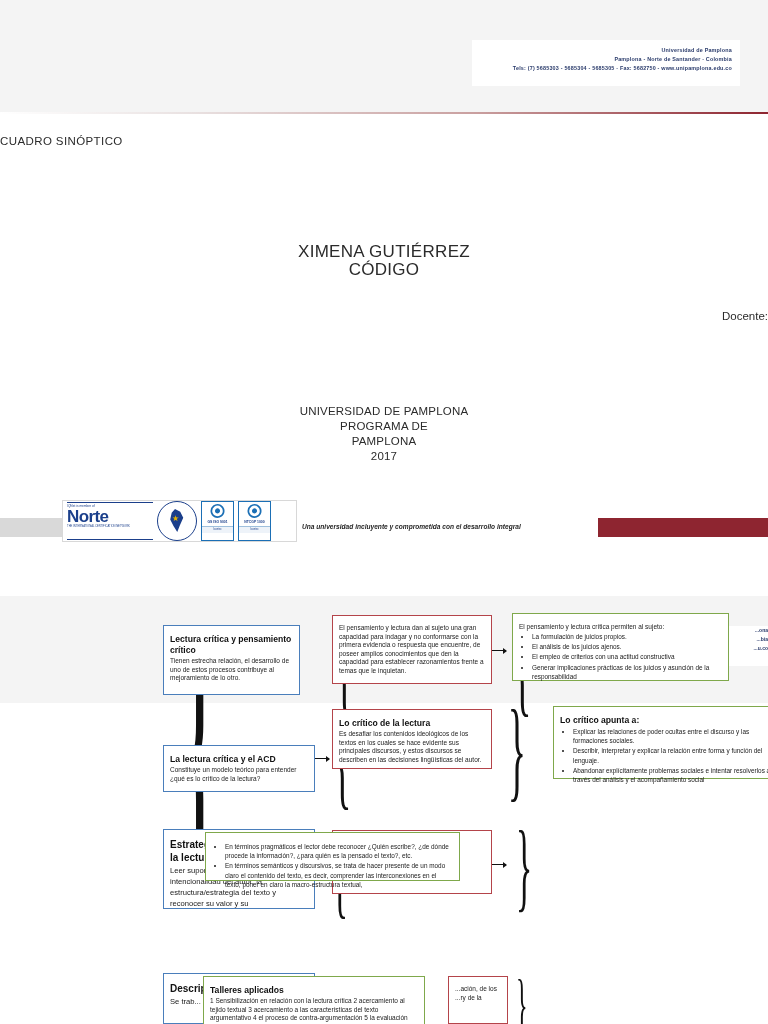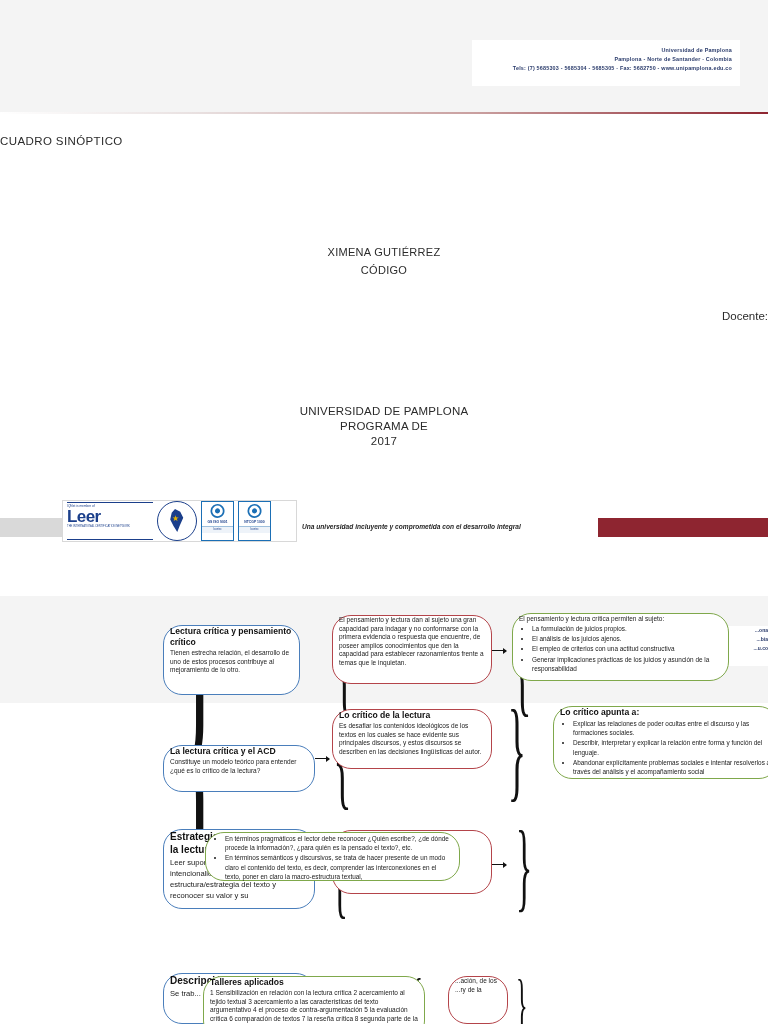--- a/index.html
+++ b/index.html
@@ -65,21 +65,21 @@
     width: 768px;
     font-size: 11.5px;
     color: #2b2b2b;
     letter-spacing: 0.4px;
   }
   .cover-author {
     position: absolute;
     left: 0; top: 243px;
     width: 768px;
     text-align: center;
-    font-size: 11px;
+    font-size: 17px;
     color: #2b2b2b;
     line-height: 18px;
     letter-spacing: 0.3px;
   }
   .cover-docente {
     position: absolute;
     left: 0; top: 310px;
     width: 768px;
     text-align: right;
     font-size: 11.5px;
@@ -215,22 +215,21 @@
     position: absolute; left: 0;
     width: 768px;
     background: #f4f4f4;
   }
   .band-a { top: 28px; height: 107px; }
 
   .box {
     position: absolute;
     box-sizing: border-box;
     background: #ffffff;
-    padding: 0 6px;
-    border-radius: 19px;
+    padding: 8px 6px;
   }
   .box.blue { border: 1.4px solid #4a7ebb; }
   .box.red  { border: 1.4px solid #b4444a; }
   .box.green{ border: 1.4px solid #7fa84b; }
 
   .box h3 {
     margin: 0 0 1px 0;
     font-size: 8.6px;
     font-weight: bold;
     color: #111111;
@@ -320,31 +319,32 @@
     <div class="cover-author">
       <div>XIMENA GUTIÉRREZ</div>
       <div>CÓDIGO</div>
     </div>
 
     <div class="cover-docente">Docente:</div>
 
     <div class="cover-footer-block">
       <div>UNIVERSIDAD DE PAMPLONA</div>
       <div>PROGRAMA DE</div>
+      <div>PAMPLONA</div>
       <div>2017</div>
     </div>
 
     <div class="foot-grayband"></div>
     <div class="foot-redband"></div>
     <div class="foot-redband-white"></div>
 
     <div class="logos">
       <div class="logo-ionet">
         <div class="tiny">IQNet is member of</div>
-        <div class="big">Leer</div>
+        <div class="big">Norte</div>
         <div class="tiny2">THE INTERNATIONAL CERTIFICATION NETWORK</div>
       </div>
       <div class="logo-circle">
         <div class="map"></div>
         <div class="star">★</div>
       </div>
       <div class="logo-icontec">
         <div class="swoosh">⦿</div>
         <div class="lbl">GS ISO 9001</div>
         <div class="bar">Icontec</div>

